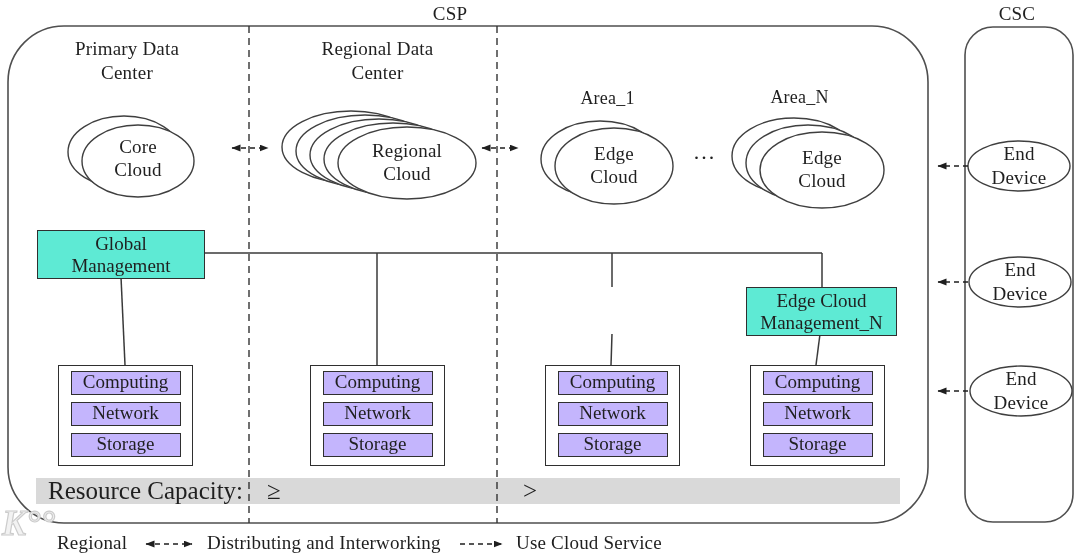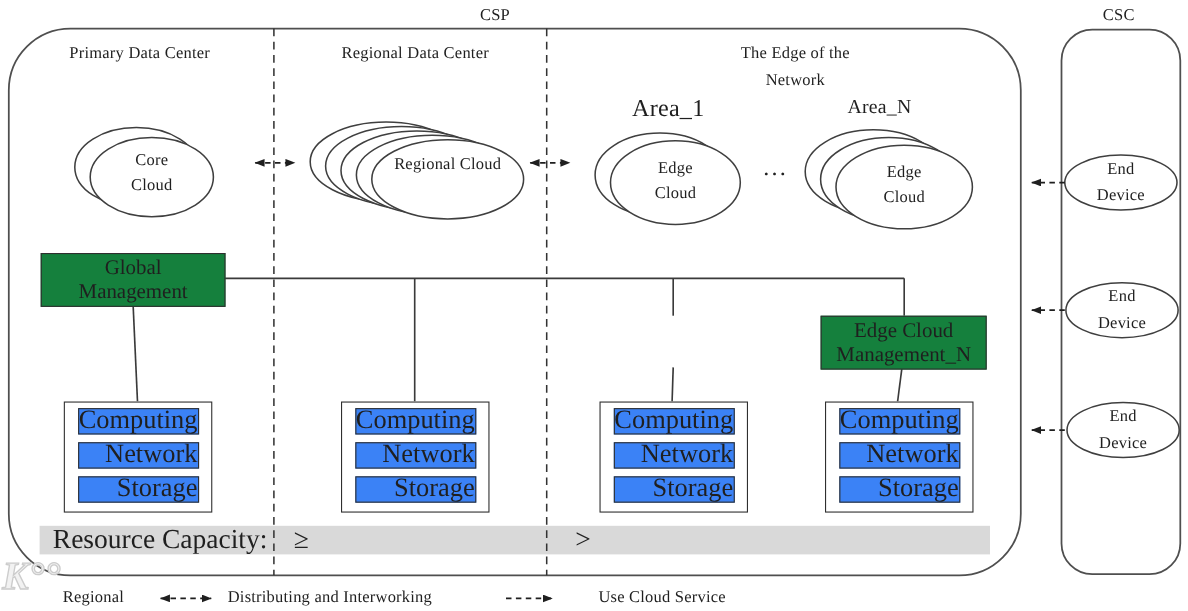--- a/index.html
+++ b/index.html
@@ -1,31 +1,31 @@
 <!DOCTYPE html>
 <html><head>
 <meta charset="utf-8">
 <style>
   html,body{margin:0;padding:0;background:#ffffff;}
   .canvas{
     position:relative;width:1080px;height:555px;background:#fff;overflow:hidden;
     font-family:"Liberation Serif","DejaVu Serif",serif;color:#1f1f1f;
   }
-  .lbl{position:absolute;font-size:15px;line-height:24px;text-align:center;letter-spacing:.2px;z-index:3;}
+  .lbl{position:absolute;font-size:19px;line-height:24px;text-align:center;letter-spacing:.2px;z-index:3;}
   .lbl.left{text-align:left;}
   svg.overlay{position:absolute;left:0;top:0;z-index:1;pointer-events:none;}
   .bar{position:absolute;left:36px;top:478px;width:864px;height:26px;background:#d9d9d9;z-index:0;}
   .bar .t{position:absolute;top:0;font-size:25px;line-height:26px;}
-  .mbox{position:absolute;background:#15803d;border:1.8px solid #2f2f2f;z-index:3;
+  .mbox{position:absolute;background:#5eead4;border:1.8px solid #2f2f2f;z-index:3;
         display:flex;align-items:center;justify-content:center;}
   .mbox .txt{font-size:19px;line-height:22px;text-align:center;}
   .stack{position:absolute;top:365px;width:135px;height:101px;background:#fff;border:1.8px solid #2f2f2f;
          box-sizing:border-box;display:flex;flex-direction:column;align-items:center;padding-top:5px;gap:7px;z-index:3;}
-  .stack .row{width:110px;height:24px;border:1.6px solid #2f2f2f;box-sizing:border-box;background:#3b82f6;
-              font-size:24px;line-height:20px;text-align:right;}
+  .stack .row{width:110px;height:24px;border:1.6px solid #2f2f2f;box-sizing:border-box;background:#c4b5fd;
+              font-size:19px;line-height:20px;text-align:center;}
   .watermark{position:absolute;left:2px;top:503px;z-index:2;display:flex;align-items:center;gap:4px;
              color:#f2f2f2;-webkit-text-stroke:1.2px #cccccc;white-space:nowrap;}
   .watermark .logo{font-size:36px;font-style:italic;font-weight:bold;line-height:40px;}
   .watermark .cn{font-size:31px;font-weight:bold;letter-spacing:2px;line-height:40px;}
   .dots{font-size:22px;letter-spacing:2px;}
 </style>
 </head>
 <body>
 
 <div class="canvas">
@@ -104,22 +104,21 @@
 
   <div class="watermark">
     <span class="logo">K°°</span>
   </div>
 
   <div class="lbl" style="left:420px;top:2px;width:60px;">CSP</div>
   <div class="lbl" style="left:987px;top:2px;width:60px;">CSC</div>
 
   <div class="lbl" style="left:62px;top:37px;width:130px;">Primary Data Center</div>
   <div class="lbl" style="left:310px;top:37px;width:135px;">Regional Data Center</div>
-  <div class="lbl" style="left:647px;top:37px;width:152px;">The Edge of the Network</div>
-  <div class="lbl" style="left:560px;top:86px;width:95px;font-size:22px;">Area_1</div>
+  <div class="lbl" style="left:560px;top:86px;width:95px;font-size:18px;">Area_1</div>
   <div class="lbl" style="left:752px;top:85px;width:95px;font-size:18px;">Area_N</div>
   <div class="lbl dots" style="left:688px;top:140px;width:34px;">...</div>
 
   <div class="lbl" style="left:103px;top:135px;width:70px;line-height:23px;">Core Cloud</div>
   <div class="lbl" style="left:357px;top:139px;width:100px;line-height:23px;">Regional Cloud</div>
   <div class="lbl" style="left:583px;top:142px;width:62px;line-height:23px;">Edge Cloud</div>
   <div class="lbl" style="left:791px;top:146px;width:62px;line-height:23px;">Edge Cloud</div>
 
   <div class="mbox" style="left:37px;top:230px;width:166px;height:47px;">
     <div class="txt" style="width:120px;">Global Management</div>
@@ -148,15 +147,15 @@
     <div class="row">Network</div>
     <div class="row">Storage</div>
   </div>
 
   <div class="lbl" style="left:984px;top:142px;width:70px;">End Device</div>
   <div class="lbl" style="left:985px;top:258px;width:70px;">End Device</div>
   <div class="lbl" style="left:986px;top:367px;width:70px;">End Device</div>
 
   <div class="lbl left" style="left:57px;top:531px;width:90px;">Regional</div>
   <div class="lbl left" style="left:207px;top:531px;width:260px;">Distributing and Interworking</div>
-  <div class="lbl left" style="left:516px;top:531px;width:180px;margin-left:28px;">Use Cloud Service</div>
+  <div class="lbl left" style="left:516px;top:531px;width:180px;">Use Cloud Service</div>
 
 </div>
 
 </body></html>

